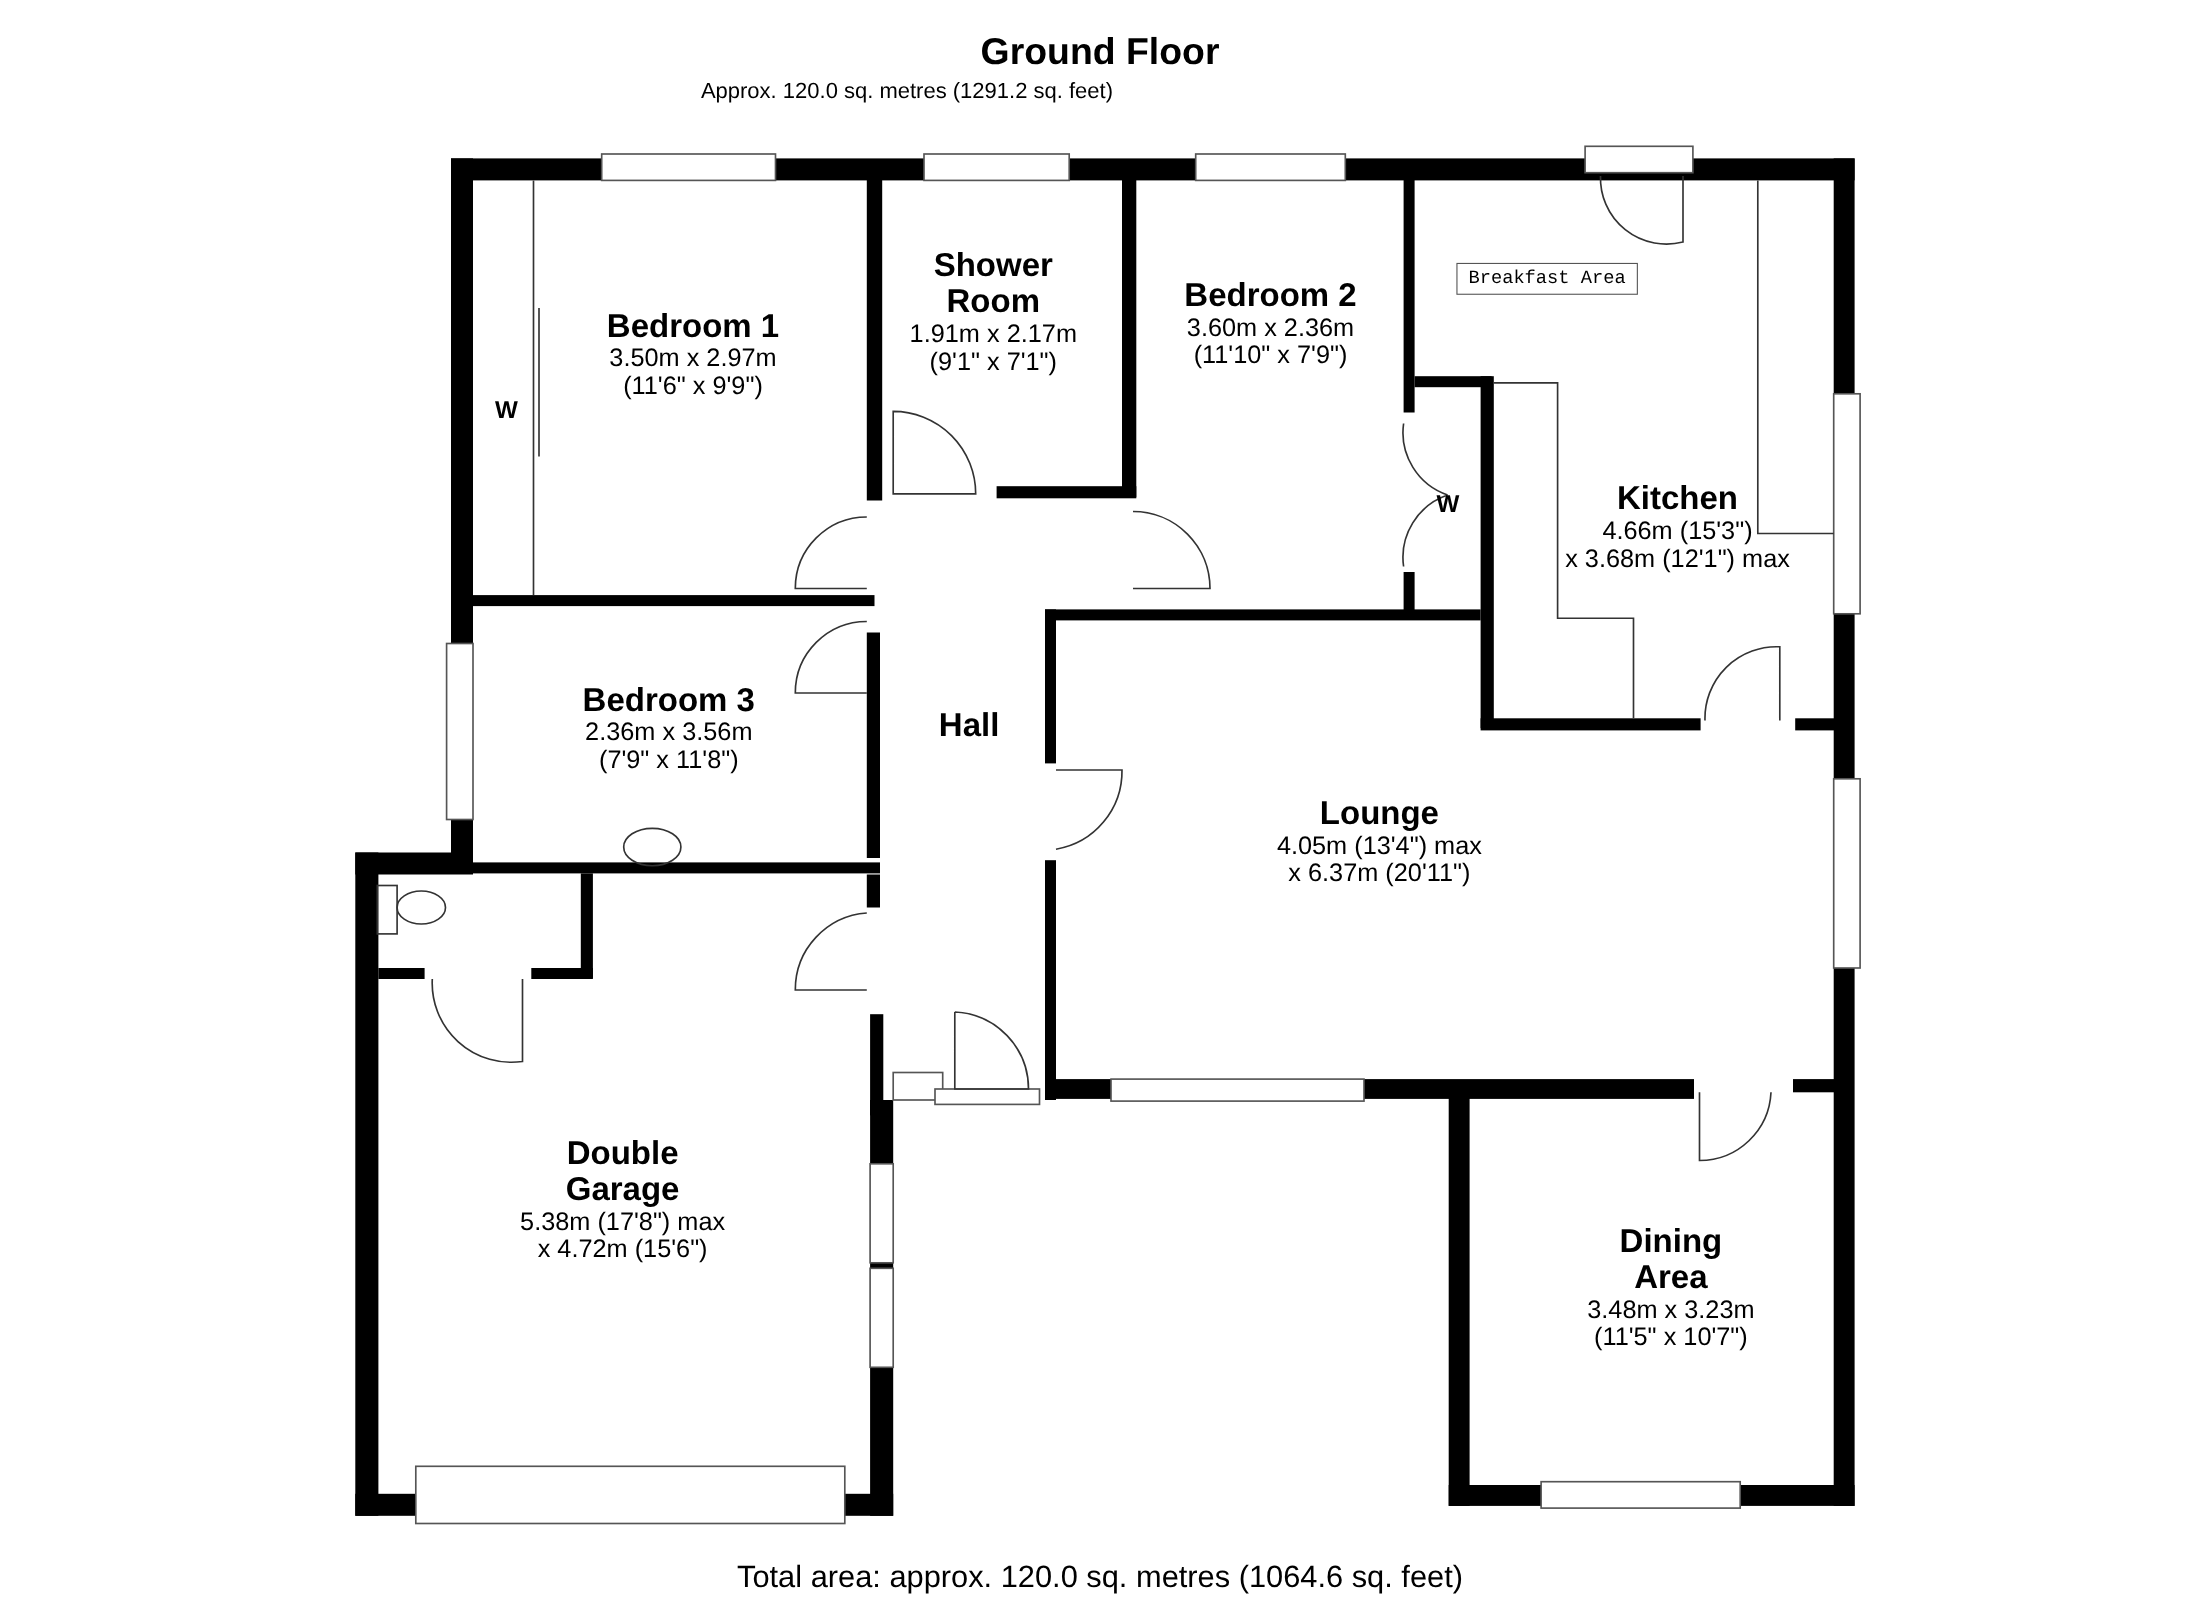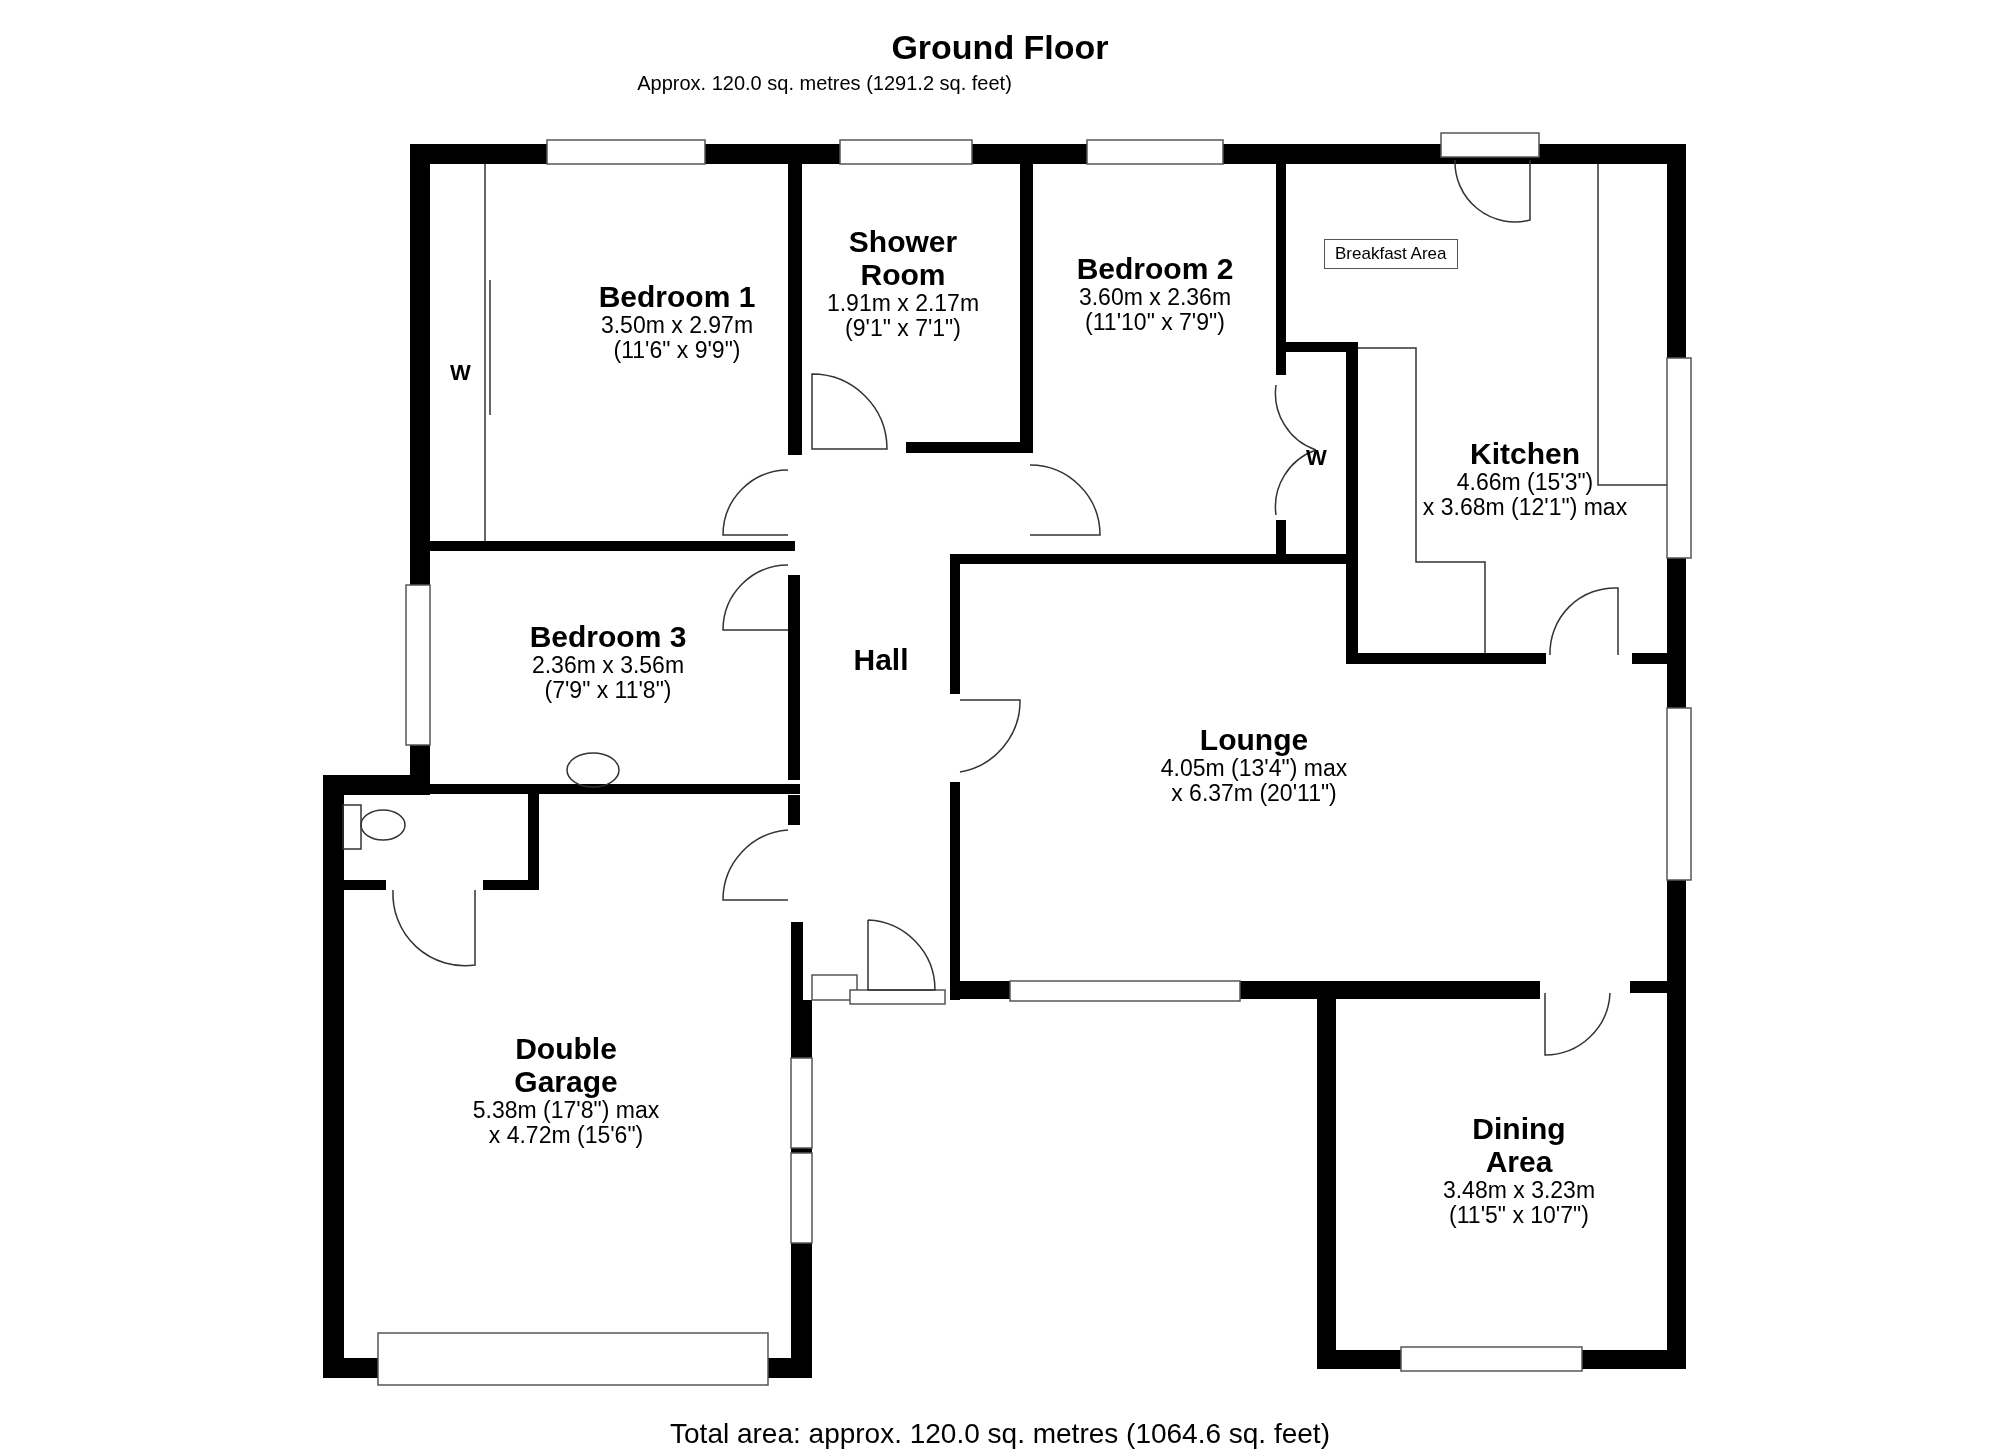--- a/index.html
+++ b/index.html
@@ -8,21 +8,21 @@
   .subtitle { position: absolute; left: 0; width: 1649px; top: 72px; text-align: center; font-size: 20px; }
   .total { position: absolute; left: 0; width: 2000px; top: 1418px; text-align: center; font-size: 28px; }
   svg.plan { position: absolute; left: 0; top: 0; }
   .wall { fill: #000; }
   .thin { fill: none; stroke: #333; stroke-width: 1.5; }
   .win { fill: #fff; stroke: #555; stroke-width: 1.5; }
   .room-label { position: absolute; text-align: center; line-height: 1.1; transform: translateX(-50%); white-space: nowrap; }
   .room-name { font-weight: bold; font-size: 30px; display: block; }
   .room-dim { font-size: 23px; display: block; }
   .small-label { position: absolute; font-weight: bold; font-size: 22px; }
-  .tag { position: absolute; border: 1.5px solid #555; font-size: 17px; padding: 4px 10px; background: #fff; }
+  .tag { position: absolute; border: 1.5px solid #555; font-size: 17px; padding: 4px 10px; background: #fff; font-family: Liberation Mono, monospace; }
 </style>
 </head>
 <body>
 
 <div class="title">Ground Floor</div>
 <div class="subtitle">Approx. 120.0 sq. metres (1291.2 sq. feet)</div>
 
 <svg class="plan" width="2000" height="1454" viewBox="0 0 2000 1454">
 
   <rect class="wall" x="410" y="144" width="1276" height="20"></rect>
@@ -107,21 +107,21 @@
 
   <path class="thin" d="M1598 164 L1598 485 L1667 485"></path>
   <path class="thin" d="M1358 348 L1416 348 L1416 562 L1485 562 L1485 653"></path>
 
   <rect class="thin" x="343" y="805" width="18" height="44"></rect>
   <ellipse class="thin" cx="383" cy="825" rx="22" ry="15"></ellipse>
 
   <ellipse class="thin" cx="593" cy="770" rx="26" ry="17"></ellipse>
 </svg>
 
-<div class="room-label" style="left:630px; top:280px;margin-left:47px;">
+<div class="room-label" style="left:630px; top:280px;">
   <span class="room-name">Bedroom 1</span>
   <span class="room-dim">3.50m x 2.97m</span>
   <span class="room-dim">(11'6" x 9'9")</span>
 </div>
 <div class="room-label" style="left:903px; top:225px;">
   <span class="room-name">Shower</span>
   <span class="room-name">Room</span>
   <span class="room-dim">1.91m x 2.17m</span>
   <span class="room-dim">(9'1" x 7'1")</span>
 </div>

